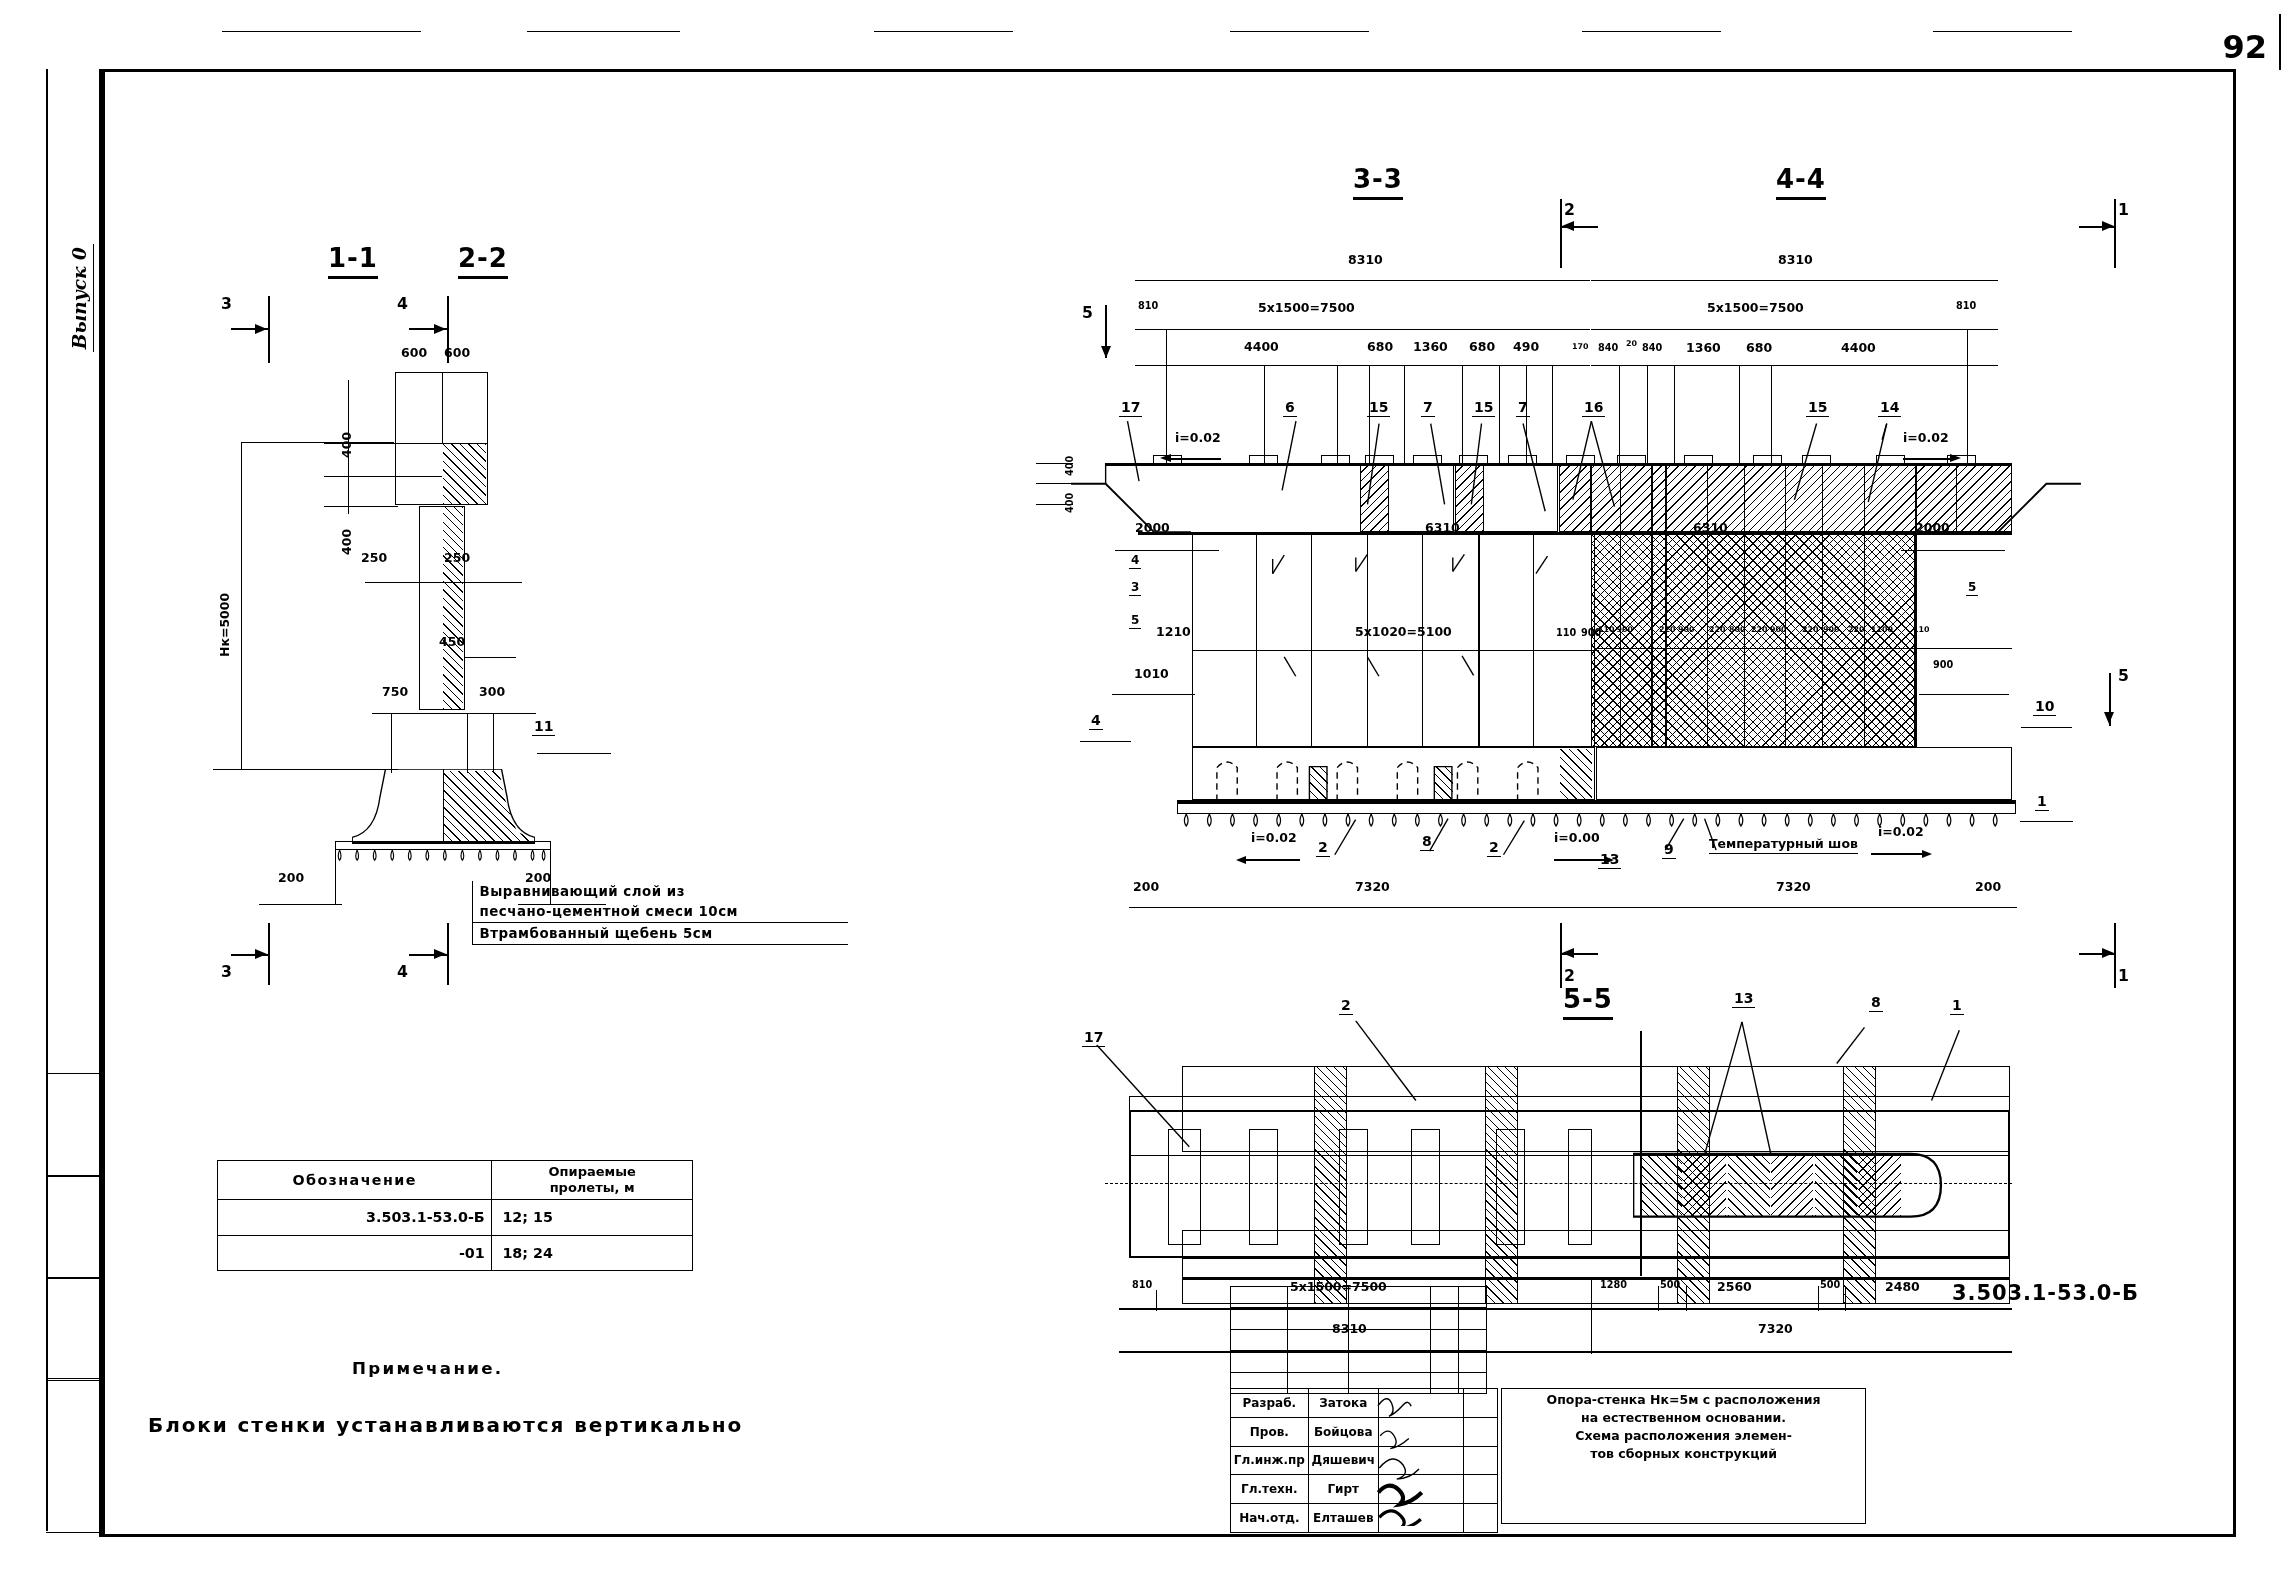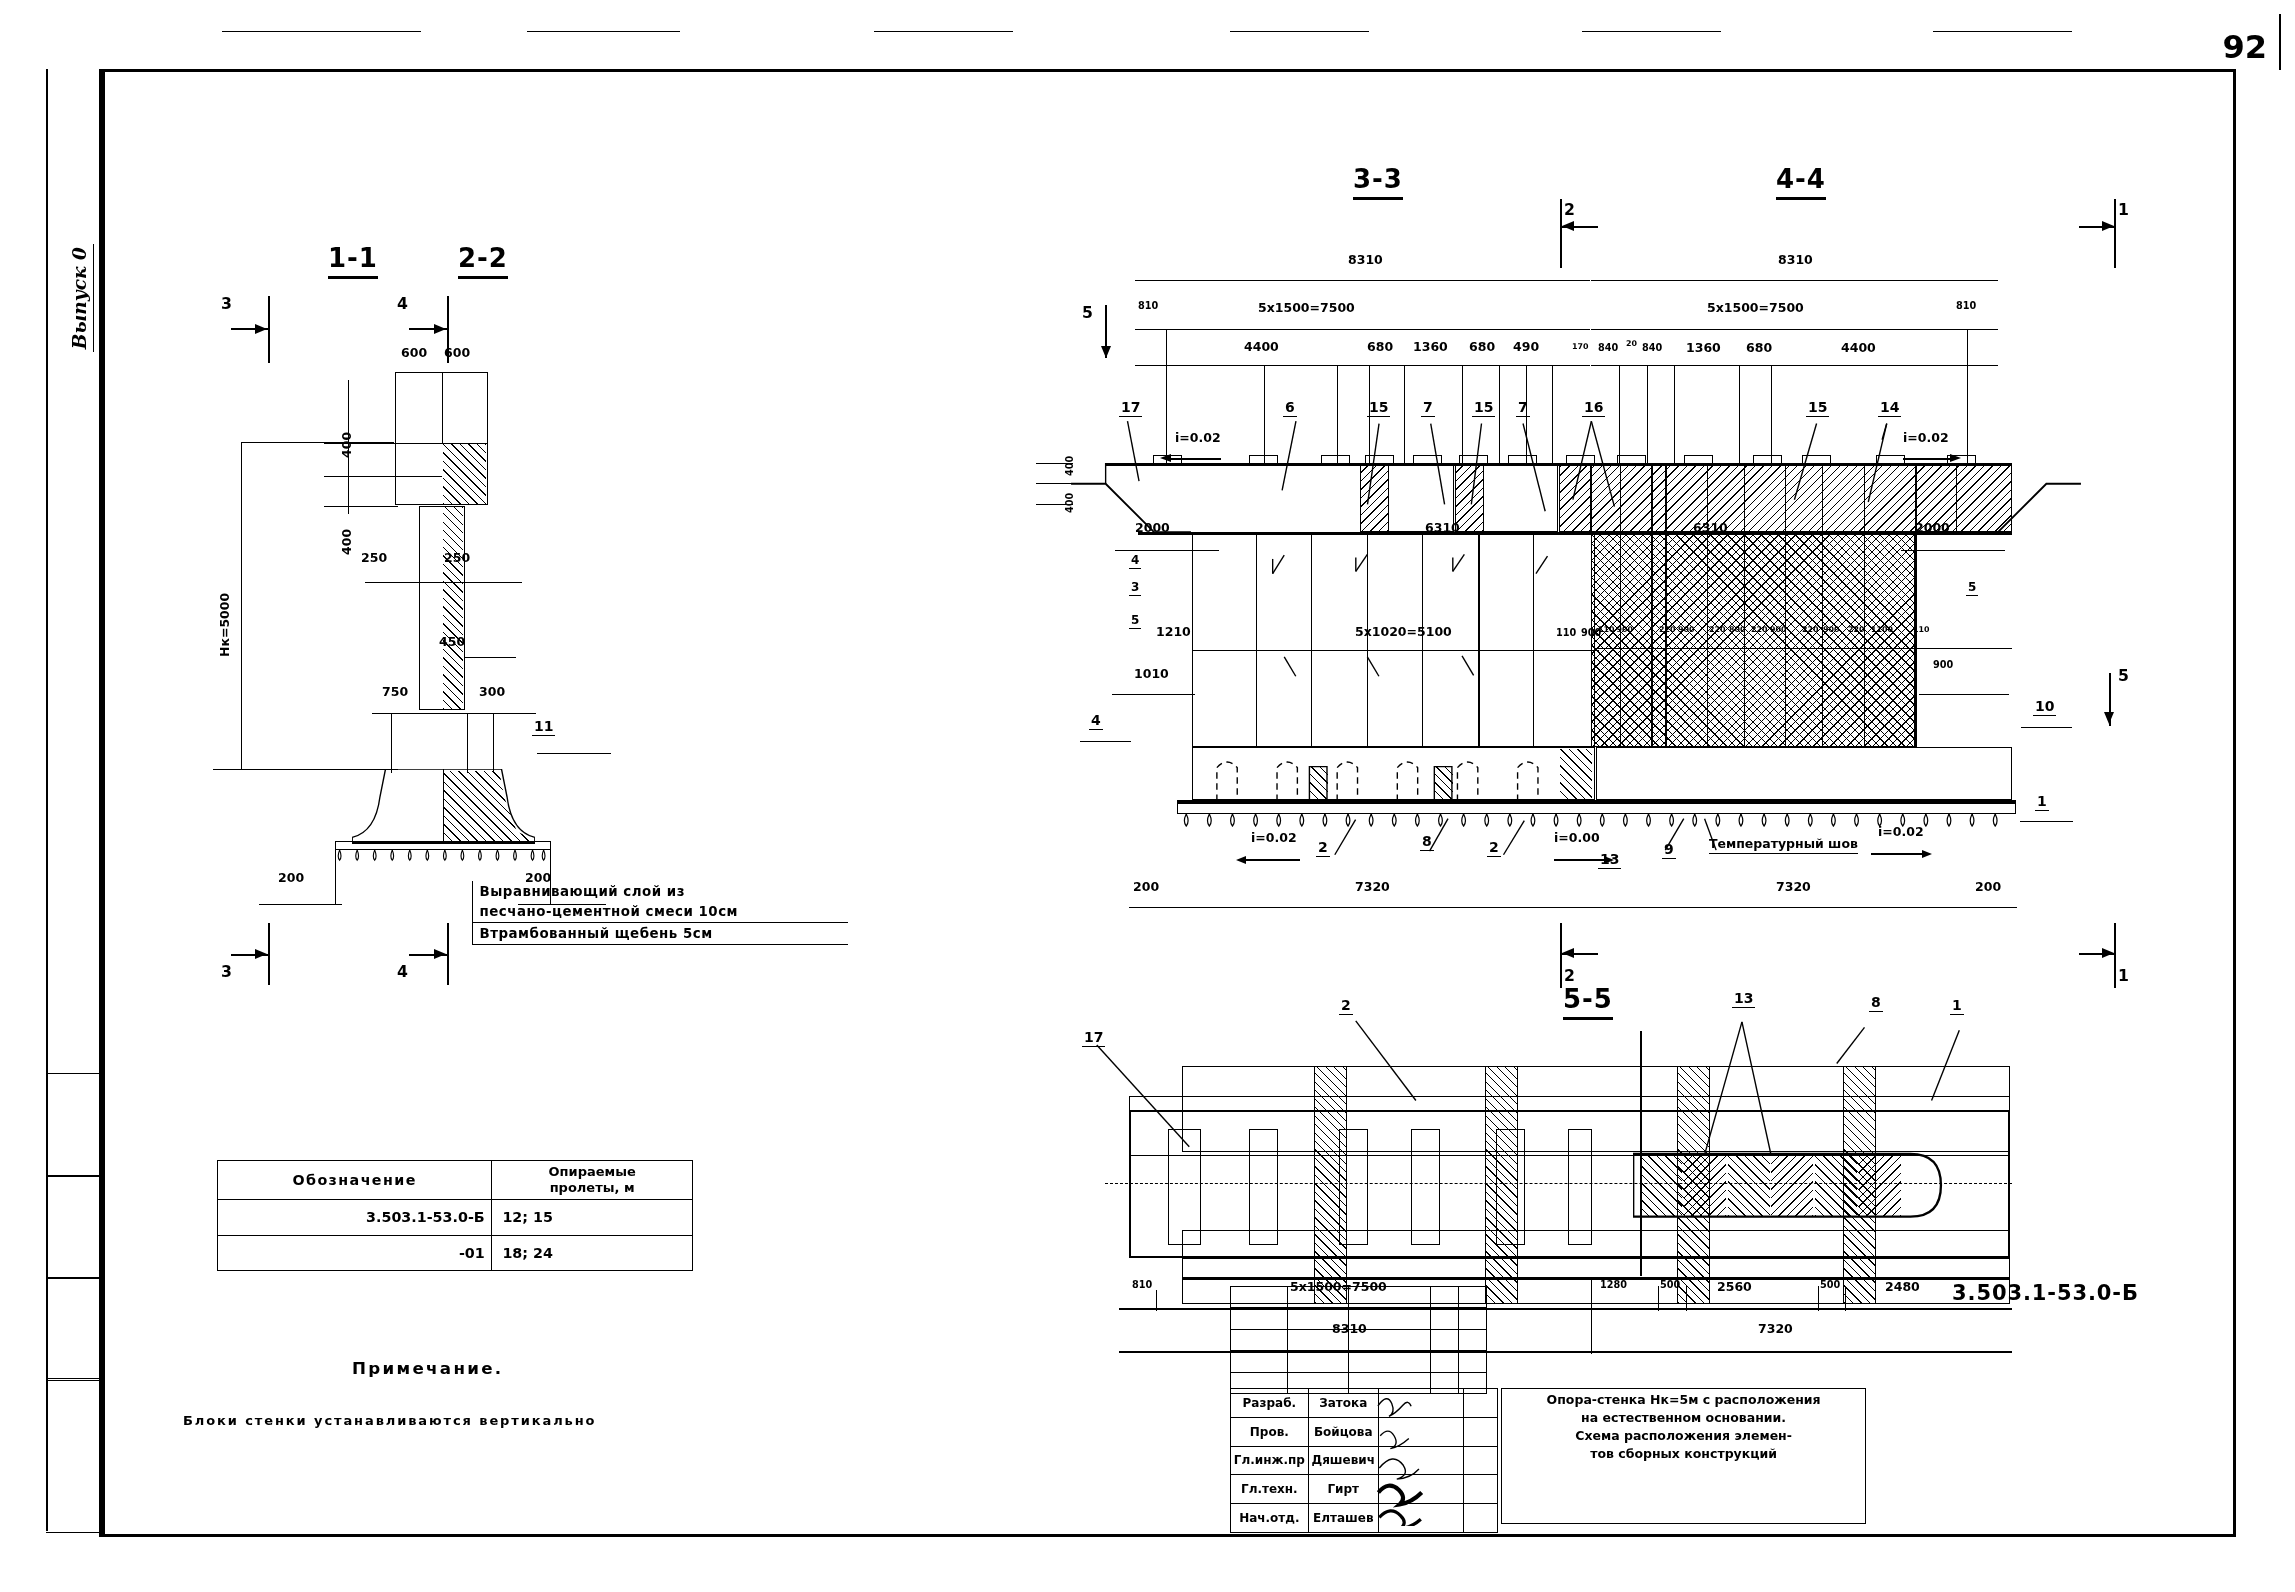--- a/index.html
+++ b/index.html
@@ -67,22 +67,22 @@
   #spec-table{left:217px;top:1147px;width:476px;margin-top:13px;}
   #spec-table td{height:29px;}
   #spec-table td.hdr{text-align:center;font-size:14.3px;letter-spacing:1.4px;}
   #spec-table td.hdr2{text-align:center;font-size:13px;line-height:1.25;}
   #spec-table td.val{text-align:right;font-size:14.3px;}
   #spec-table td.val2{text-align:left;font-size:14.3px;padding-left:10.2px;}
 
   
   #note-head{position:absolute;left:352px;top:1358px;font-size:16.7px;font-weight:bold;
              font-family:"DejaVu Sans",sans-serif;letter-spacing:2.3px;}
-  #note-body{position:absolute;left:148px;top:1413px;font-size:13px;font-weight:bold;
-             font-family:"DejaVu Sans",sans-serif;letter-spacing:1.9px;margin-left:35px;}
+  #note-body{position:absolute;left:148px;top:1413px;font-size:20px;font-weight:bold;
+             font-family:"DejaVu Sans",sans-serif;letter-spacing:1.9px;}
 
   
   #layer-note{position:absolute;left:472px;top:881px;width:375px;
               border-left:1.9px solid #000;}
   #layer-note div{font-size:13.4px;font-weight:bold;font-family:"DejaVu Sans",sans-serif;
                   padding:2.8px 0 2.8px 6.5px;border-bottom:1.9px solid #000;letter-spacing:0.5px;}
   #layer-note div:nth-child(1){border-bottom:none;}
 
   
   #title-block{position:absolute;left:1230px;top:1332px;width:990px;height:197px;}

